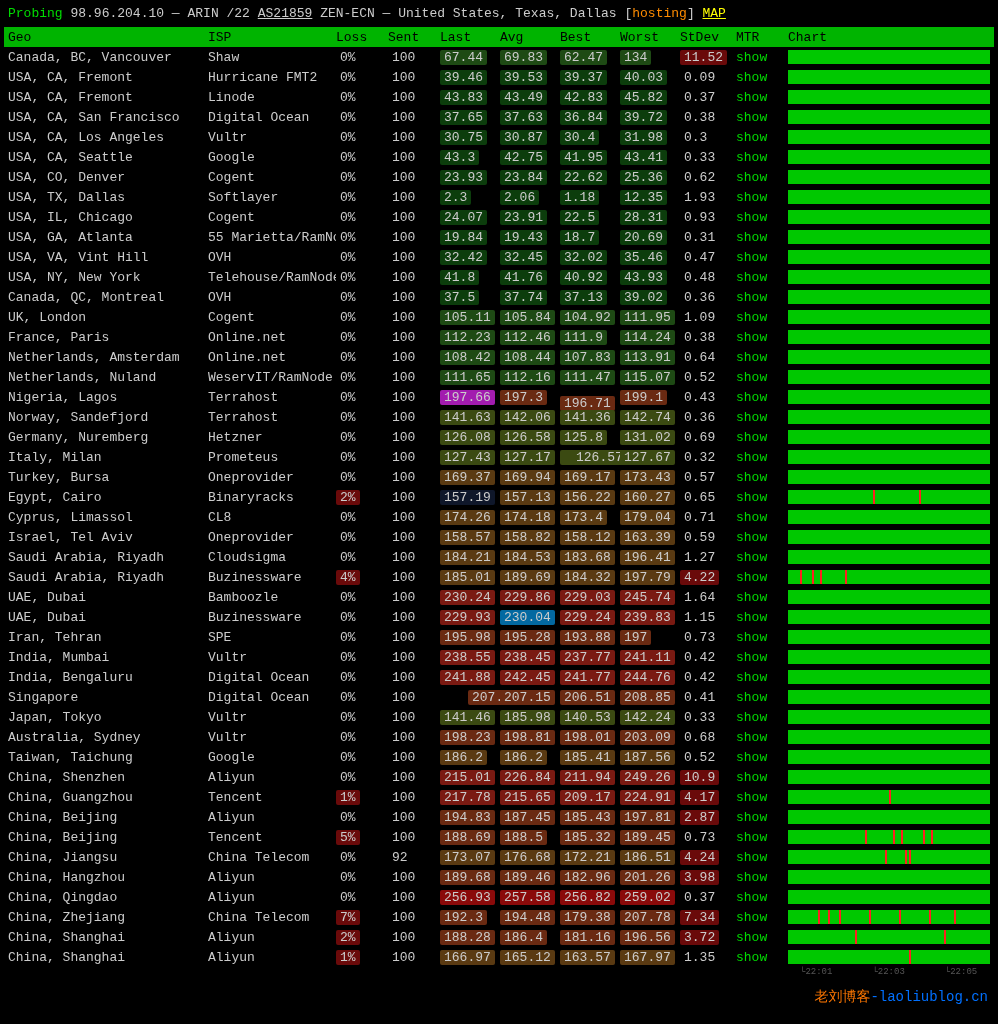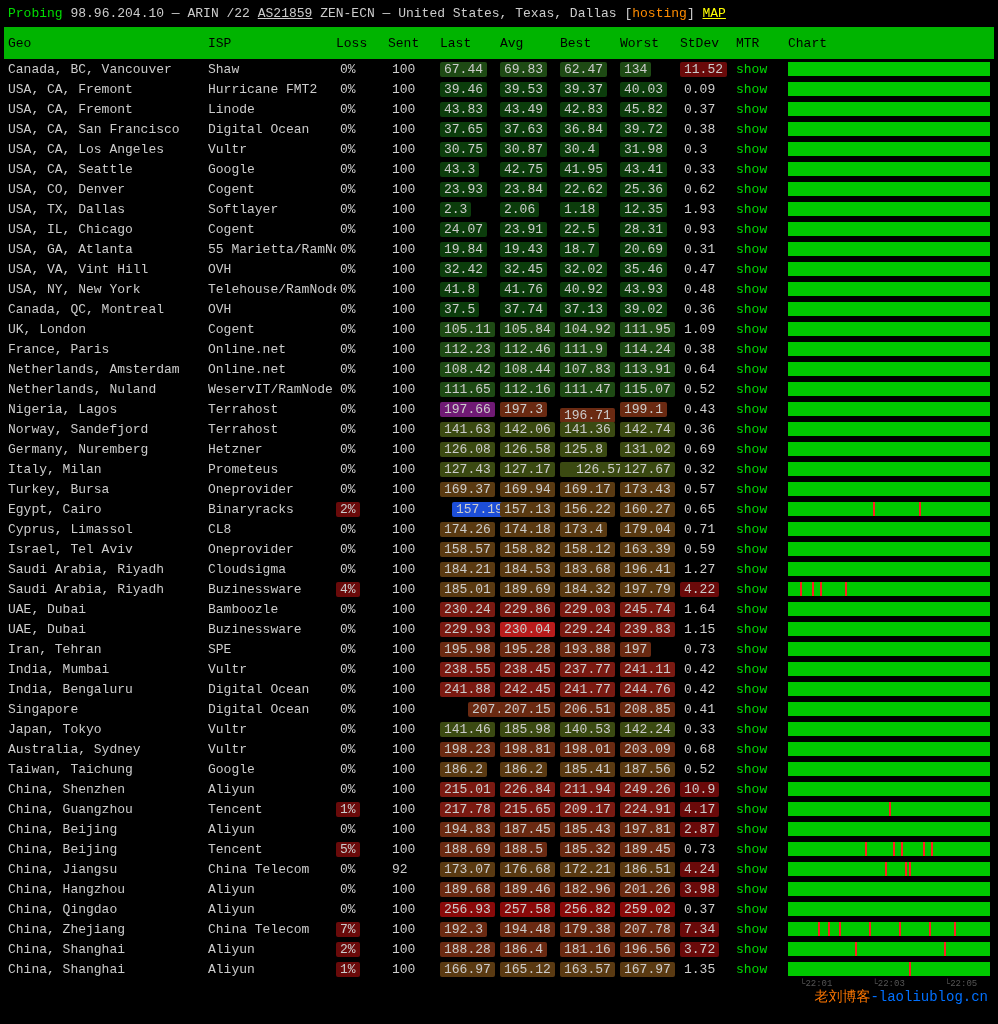--- a/index.html
+++ b/index.html
@@ -19,21 +19,21 @@
   }
   .probe-line .label { color: #0d0; }
   .probe-line .val { color: #ccc; }
   .probe-line .as { color: #ccc; text-decoration: underline; }
   .probe-line .hosting { color: #ff8c00; }
   .probe-line .map { color: #ff0; text-decoration: underline; }
   .header-row {
     background: #00b400;
     color: #000;
     display: flex;
-    height: 32px;
+    height: 20px;
     align-items: center;
   }
   .row {
     display: flex;
     height: 20px;
     align-items: center;
   }
   .c-geo   { width: 200px; padding-left: 4px; }
   .c-isp   { width: 128px; }
   .c-loss  { width: 52px; text-align: left; }
@@ -370,21 +370,21 @@
         <div class="c-mtr"><span class="mtr-link">show</span></div>
         <div class="c-chart">
           <div class="chart-bar"></div>
         </div>
       </div>
       <div class="row">
         <div class="c-geo geo-txt">Nigeria, Lagos</div>
         <div class="c-isp isp-txt">Terrahost</div>
         <div class="c-loss"><span class="metric">0%</span></div>
         <div class="c-sent"><span class="metric">100</span></div>
-        <div class="c-last"><span class="metric" style="background: #701a75;">197.66</span></div>
+        <div class="c-last"><span class="metric" style="background: #a21caf;">197.66</span></div>
         <div class="c-avg"><span class="metric" style="background: rgb(106, 42, 18);">197.3</span></div>
         <div class="c-best"><span class="metric" style="background: rgb(106, 42, 18); margin-top: 12px;">196.71</span></div>
         <div class="c-worst"><span class="metric" style="background: rgb(106, 42, 18);">199.1</span></div>
         <div class="c-stdev"><span class="metric">0.43</span></div>
         <div class="c-mtr"><span class="mtr-link">show</span></div>
         <div class="c-chart">
           <div class="chart-bar"></div>
         </div>
       </div>
       <div class="row">
@@ -445,21 +445,21 @@
         <div class="c-mtr"><span class="mtr-link">show</span></div>
         <div class="c-chart">
           <div class="chart-bar"></div>
         </div>
       </div>
       <div class="row">
         <div class="c-geo geo-txt">Egypt, Cairo</div>
         <div class="c-isp isp-txt">Binaryracks</div>
         <div class="c-loss"><span class="metric" style="background: rgb(106, 10, 10);">2%</span></div>
         <div class="c-sent"><span class="metric">100</span></div>
-        <div class="c-last"><span class="metric" style="background: #1d4ed8; margin-left: 12px;">157.19</span></div>
+        <div class="c-last"><span class="metric" style="background: #0f172a;">157.19</span></div>
         <div class="c-avg"><span class="metric" style="background: rgb(90, 58, 18);">157.13</span></div>
         <div class="c-best"><span class="metric" style="background: rgb(90, 58, 18);">156.22</span></div>
         <div class="c-worst"><span class="metric" style="background: rgb(90, 58, 18);">160.27</span></div>
         <div class="c-stdev"><span class="metric">0.65</span></div>
         <div class="c-mtr"><span class="mtr-link">show</span></div>
         <div class="c-chart">
           <div class="chart-bar">
             <div class="loss-tick" style="left: 42%;"></div>
             <div class="loss-tick" style="left: 65%;"></div>
           </div>
@@ -544,21 +544,21 @@
         <div class="c-chart">
           <div class="chart-bar"></div>
         </div>
       </div>
       <div class="row">
         <div class="c-geo geo-txt">UAE, Dubai</div>
         <div class="c-isp isp-txt">Buzinessware</div>
         <div class="c-loss"><span class="metric">0%</span></div>
         <div class="c-sent"><span class="metric">100</span></div>
         <div class="c-last"><span class="metric" style="background: rgb(122, 26, 18);">229.93</span></div>
-        <div class="c-avg"><span class="metric" style="background: #b91c1c;">230.04</span></div>
+        <div class="c-avg"><span class="metric" style="background: #0369a1;">230.04</span></div>
         <div class="c-best"><span class="metric" style="background: rgb(122, 26, 18);">229.24</span></div>
         <div class="c-worst"><span class="metric" style="background: rgb(122, 26, 18);">239.83</span></div>
         <div class="c-stdev"><span class="metric">1.15</span></div>
         <div class="c-mtr"><span class="mtr-link">show</span></div>
         <div class="c-chart">
           <div class="chart-bar"></div>
         </div>
       </div>
       <div class="row">
         <div class="c-geo geo-txt">Iran, Tehran</div>

